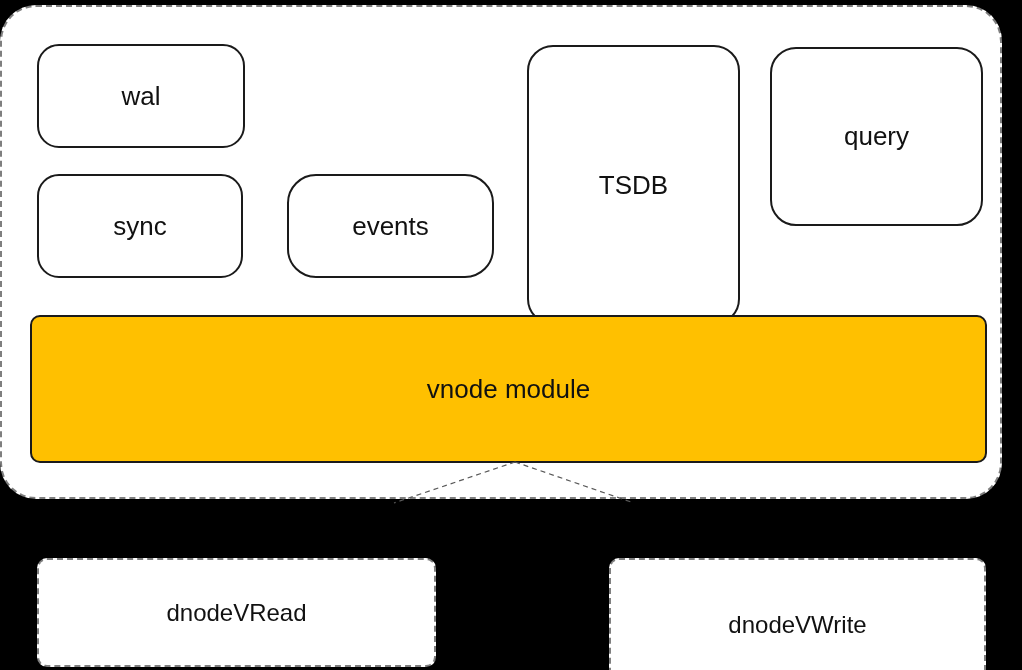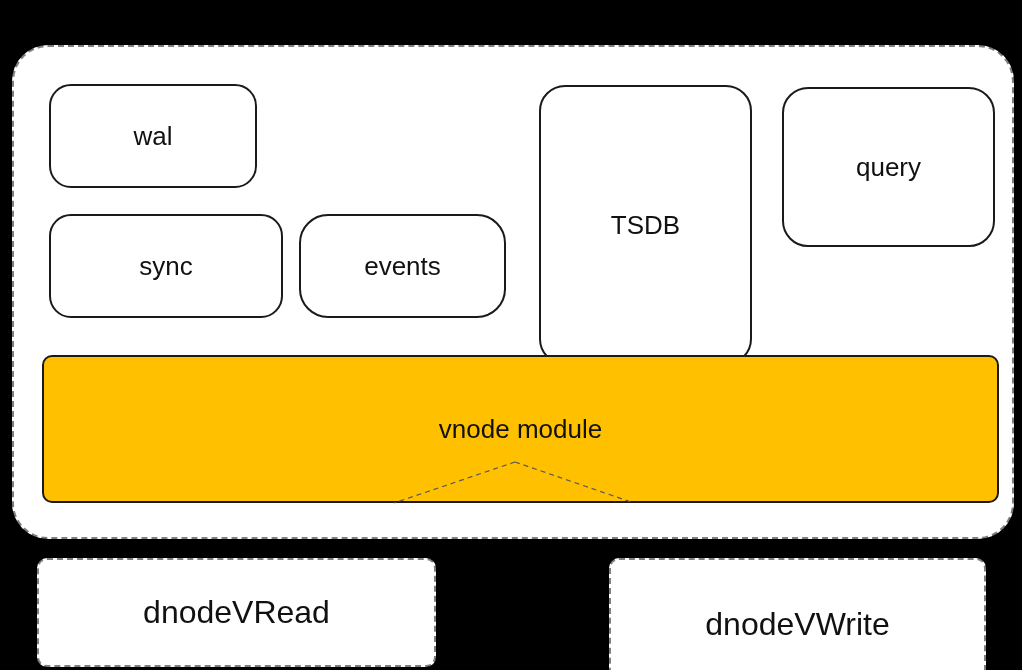--- a/index.html
+++ b/index.html
@@ -12,67 +12,66 @@
     font-family: "Liberation Sans", "DejaVu Sans", sans-serif;
   }
   .page {
     position: relative;
     width: 1022px;
     height: 670px;
     background: var(--background, #000);
   }
   .panel {
     position: absolute;
-    left: 12px;
+    left: 0;
     top: 5px;
     width: 1002px;
     height: 494px;
     background: var(--panel-fill, #fff);
     border: 2px dashed var(--panel-border, #7f7f7f);
     border-radius: 36px;
     box-sizing: border-box;
-    margin-top: 40px;
   }
   .box {
     position: absolute;
     display: flex;
     align-items: center;
     justify-content: center;
     background: var(--panel-fill, #fff);
     border: 2.5px solid var(--box-border, #1a1a1a);
     border-radius: 22px;
     box-sizing: border-box;
     color: var(--text, #111);
     font-size: 26px;
   }
   .box-wal    { left: 43px;  top: 42px;  width: 208px; height: 104px; }
   .box-cq     { left: 293px; top: 42px;  width: 207px; height: 103px; }
-  .box-sync   { left: 43px;  top: 172px; width: 234px; height: 104px; }
+  .box-sync   { left: 43px;  top: 172px; width: 206px; height: 104px; }
   .box-events { left: 293px; top: 172px; width: 207px; height: 104px; }
   .box-tsdb   { left: 533px; top: 43px;  width: 213px; height: 280px; border-radius: 26px; }
-  .box-query  { left: 776px; top: 45px;  width: 213px; height: 160px; border-radius: 26px; }
+  .box-query  { left: 776px; top: 45px;  width: 213px; height: 179px; border-radius: 26px; }
   .box-vnode {
     left: 36px;
     top: 313px;
     width: 957px;
     height: 148px;
     background: var(--accent, #ffc000);
     border-radius: 30px;
   }
   .dnode {
     position: absolute;
     display: flex;
     align-items: center;
     justify-content: center;
     background: var(--panel-fill, #fff);
     border: 2px dashed var(--panel-border, #7f7f7f);
     border-radius: 10px;
     box-sizing: border-box;
     color: var(--text, #111);
-    font-size: 32px;
+    font-size: 24px;
   }
   .dnode-read  { left: 37px;  top: 558px; width: 399px; height: 109px; }
   .dnode-write { left: 609px; top: 558px; width: 377px; height: 133px; }
   .connector-svg {
     position: absolute;
     left: 0;
     top: 0;
     width: 1022px;
     height: 670px;
     pointer-events: none;

